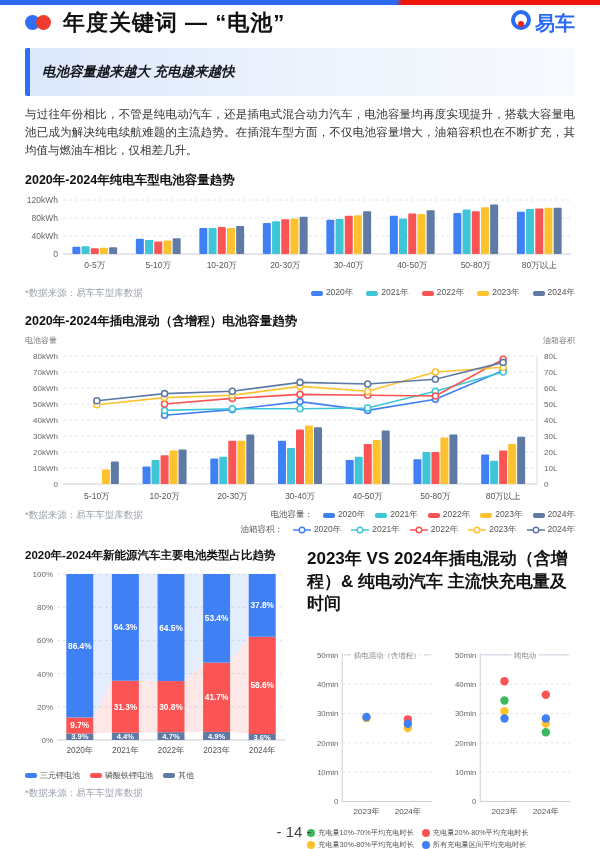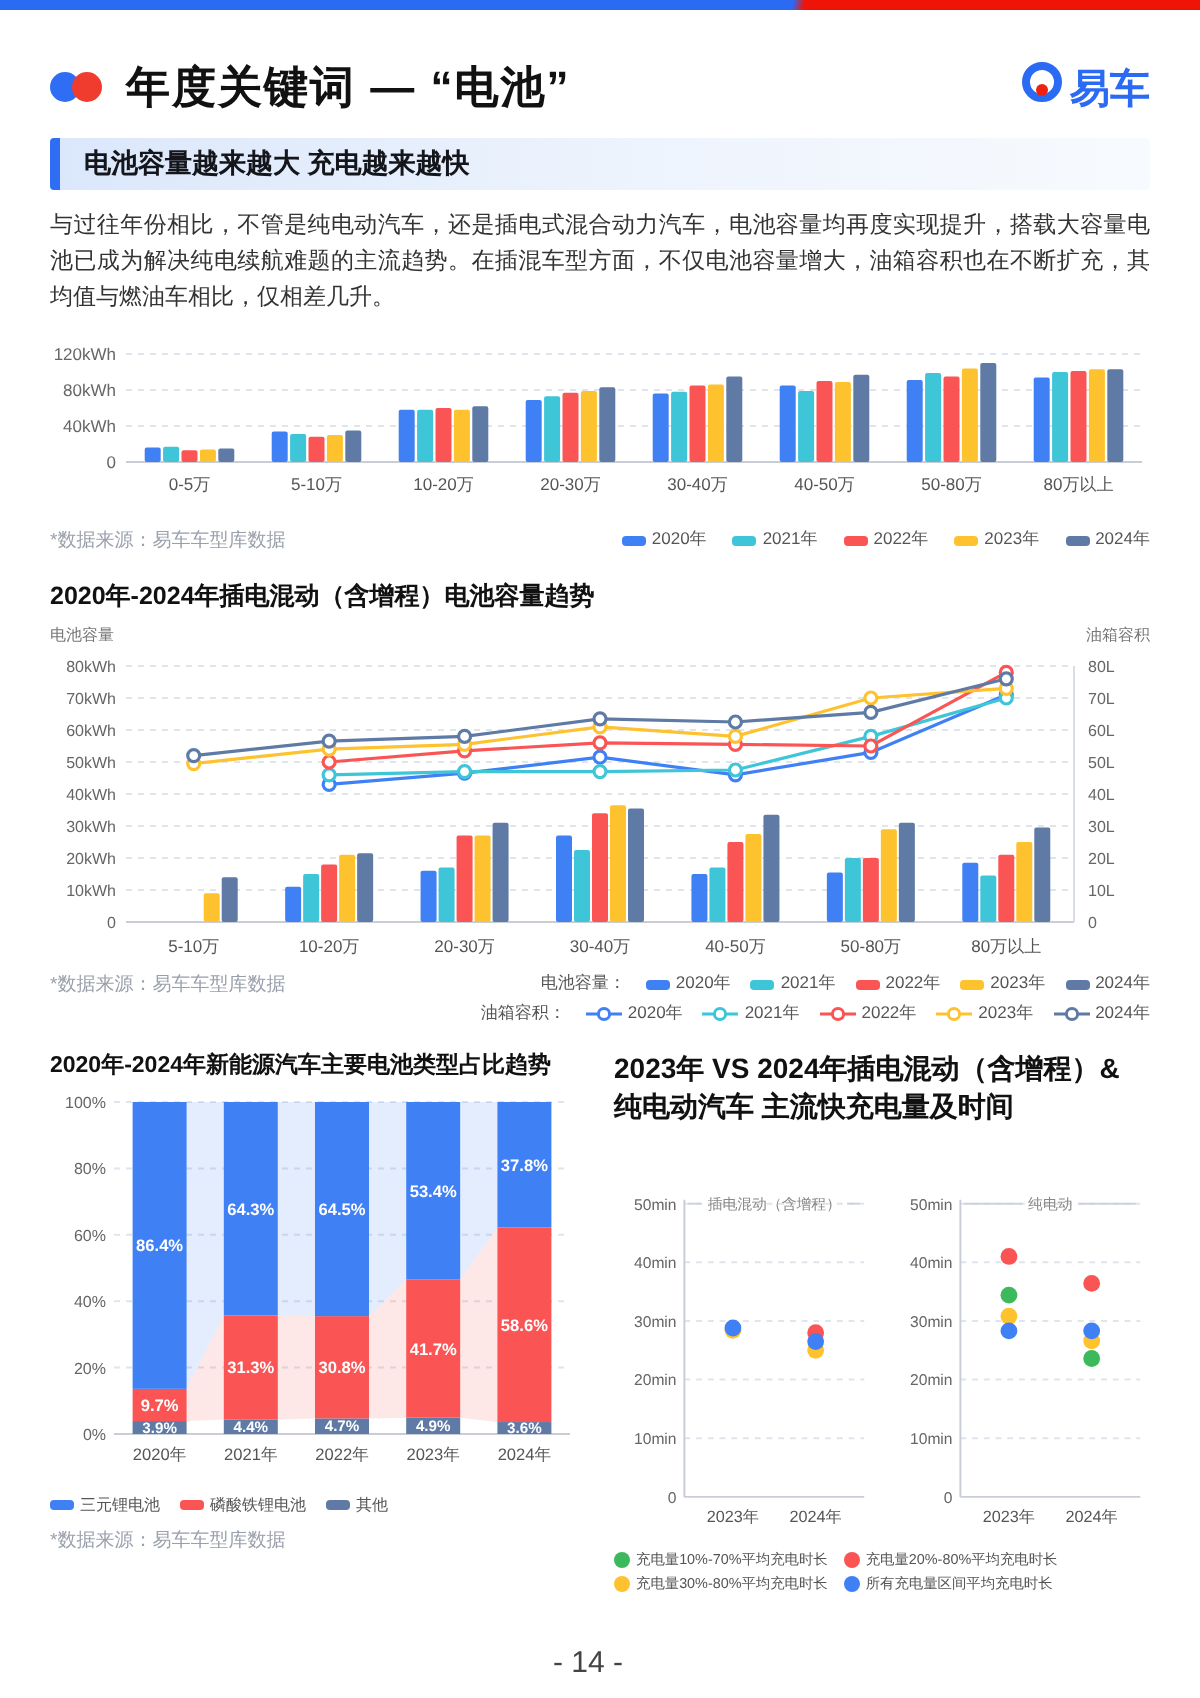--- a/index.html
+++ b/index.html
@@ -1,30 +1,30 @@
 <!DOCTYPE html>
 <html><head>
 <meta charset="utf-8">
 <style>
   html,body{margin:0;padding:0;background:#fff;}
   .page{width:600px;height:849px;position:relative;overflow:hidden;background:#fff;
         font-family:"Liberation Sans","DejaVu Sans",sans-serif;color:#222;}
   .topbar{height:5px;background:linear-gradient(100deg,#2b6bf3 0%,#2b6bf3 66%,#ee1407 67%,#ee1407 100%);}
-  .header{display:flex;align-items:center;justify-content:space-between;padding:24px 25px 4px 25px;}
+  .header{display:flex;align-items:center;justify-content:space-between;padding:3px 25px 4px 25px;}
   .title-wrap{display:flex;align-items:center;gap:11px;}
   .dots{position:relative;width:27px;height:16px;}
   .dot-blue{position:absolute;left:0;top:0;width:15px;height:15px;border-radius:50%;background:#2f6ef4;}
   .dot-red{position:absolute;left:11px;top:0;width:15px;height:15px;border-radius:50%;background:#f03c2e;}
   .main-title{font-size:22px;font-weight:bold;color:#111;letter-spacing:1px;}
   .logo{display:flex;gap:4px;}
   .logo-icon{width:20px;height:20px;border:4px solid #2b6bf3;border-radius:50%;box-sizing:border-box;position:relative;}
   .logo-icon::after{content:"";position:absolute;width:6px;height:6px;border-radius:50%;background:#ee2211;left:3px;bottom:-1px;}
   .logo-text{font-size:20px;font-weight:bold;color:#2b6bf3;}
   .banner{margin:6px 25px 0 25px;background:linear-gradient(90deg,#dbe7fb 0%,#eef4fd 55%,#f7fafe 100%);
-          border-left:5px solid #2f6ef4;padding:4px 12px;border-radius:2px;}
+          border-left:5px solid #2f6ef4;padding:15px 12px;border-radius:2px;font-style:italic;}
   .banner-text{font-size:13.5px;font-weight:bold;color:#14161c;}
   .para{margin:9px 25px 0 25px;font-size:11.5px;line-height:1.58;color:#333;text-align:justify;}
   .chart-section{margin:13px 25px 0 25px;}
   .chart-title{font-size:12.5px;font-weight:bold;color:#111;margin-bottom:5px;}
   .axis-top-labels{display:flex;justify-content:space-between;font-size:8px;color:#777;padding:0 0 2px 0;}
   .meta-row{display:flex;justify-content:space-between;align-items:flex-start;margin-top:1px;}
   .source{font-size:9.5px;color:#9aa0ab;}
   .legend{display:flex;gap:13px;align-items:center;font-size:8.5px;color:#555;flex-wrap:wrap;}
   .legend-col{display:flex;flex-direction:column;gap:3px;align-items:flex-end;justify-content:space-between;}
   .legend-row{display:flex;gap:10px;align-items:center;font-size:8.5px;color:#555;}
@@ -60,20 +60,21 @@
     </div>
   </div>
 
   <div class="banner">
     <div class="banner-text">电池容量越来越大 充电越来越快</div>
   </div>
 
   <p class="para">与过往年份相比，不管是纯电动汽车，还是插电式混合动力汽车，电池容量均再度实现提升，搭载大容量电池已成为解决纯电续航难题的主流趋势。在插混车型方面，不仅电池容量增大，油箱容积也在不断扩充，其均值与燃油车相比，仅相差几升。</p>
 
   <div class="chart-section">
+    <div class="chart-title">2020年-2024年纯电车型电池容量趋势</div>
     <svg id="c1" width="550" height="92" viewBox="0 0 550 92">
         <line x1="38" y1="60" x2="546" y2="60" stroke="#c9cdd6" stroke-width="1" stroke-dasharray="none"></line>
         <text x="33" y="63" font-size="8.5" fill="#666" text-anchor="end" font-family="&quot;Liberation Sans&quot;,&quot;DejaVu Sans&quot;,sans-serif" font-weight="normal">0</text>
         <line x1="38" y1="42" x2="546" y2="42" stroke="#e0e4ec" stroke-width="1" stroke-dasharray="3 3"></line>
         <text x="33" y="45" font-size="8.5" fill="#666" text-anchor="end" font-family="&quot;Liberation Sans&quot;,&quot;DejaVu Sans&quot;,sans-serif" font-weight="normal">40kWh</text>
         <line x1="38" y1="24" x2="546" y2="24" stroke="#e0e4ec" stroke-width="1" stroke-dasharray="3 3"></line>
         <text x="33" y="27" font-size="8.5" fill="#666" text-anchor="end" font-family="&quot;Liberation Sans&quot;,&quot;DejaVu Sans&quot;,sans-serif" font-weight="normal">80kWh</text>
         <line x1="38" y1="6" x2="546" y2="6" stroke="#e0e4ec" stroke-width="1" stroke-dasharray="3 3"></line>
         <text x="33" y="9" font-size="8.5" fill="#666" text-anchor="end" font-family="&quot;Liberation Sans&quot;,&quot;DejaVu Sans&quot;,sans-serif" font-weight="normal">120kWh</text>
         <rect x="47.35" y="52.8" width="8" height="7.2" fill="#4080F5" rx="1"></rect>
@@ -404,21 +405,21 @@
           </span>
           <span class="legend-item">
             <span class="pill" style="background: rgb(94, 122, 165);"></span>
             <span>其他</span>
           </span>
         </div>
       <div class="source" style="margin-top:6px">*数据来源：易车车型库数据</div>
     </div>
 
     <div class="col-right">
-      <div class="chart-title" style="font-size:14px;line-height:1.3">2023年 VS 2024年插电混动（含增程）&amp; 纯电动汽车 主流快充电量及时间</div>
+      <div class="chart-title" style="font-size:17px;line-height:1.3">2023年 VS 2024年插电混动（含增程）&amp; 纯电动汽车 主流快充电量及时间</div>
       <div class="panel-pair">
         <svg id="c4a" width="133" height="182" viewBox="0 0 133 182">
             <line x1="36" y1="10" x2="128" y2="10" stroke="#e0e4ec" stroke-width="1" stroke-dasharray="3 3"></line>
             <text x="32" y="13" font-size="8" fill="#666" text-anchor="end" font-family="&quot;Liberation Sans&quot;,&quot;DejaVu Sans&quot;,sans-serif" font-weight="normal">50min</text>
             <line x1="36" y1="40" x2="128" y2="40" stroke="#e0e4ec" stroke-width="1" stroke-dasharray="3 3"></line>
             <text x="32" y="43" font-size="8" fill="#666" text-anchor="end" font-family="&quot;Liberation Sans&quot;,&quot;DejaVu Sans&quot;,sans-serif" font-weight="normal">40min</text>
             <line x1="36" y1="70" x2="128" y2="70" stroke="#e0e4ec" stroke-width="1" stroke-dasharray="3 3"></line>
             <text x="32" y="73" font-size="8" fill="#666" text-anchor="end" font-family="&quot;Liberation Sans&quot;,&quot;DejaVu Sans&quot;,sans-serif" font-weight="normal">30min</text>
             <line x1="36" y1="100" x2="128" y2="100" stroke="#e0e4ec" stroke-width="1" stroke-dasharray="3 3"></line>
             <text x="32" y="103" font-size="8" fill="#666" text-anchor="end" font-family="&quot;Liberation Sans&quot;,&quot;DejaVu Sans&quot;,sans-serif" font-weight="normal">20min</text>

